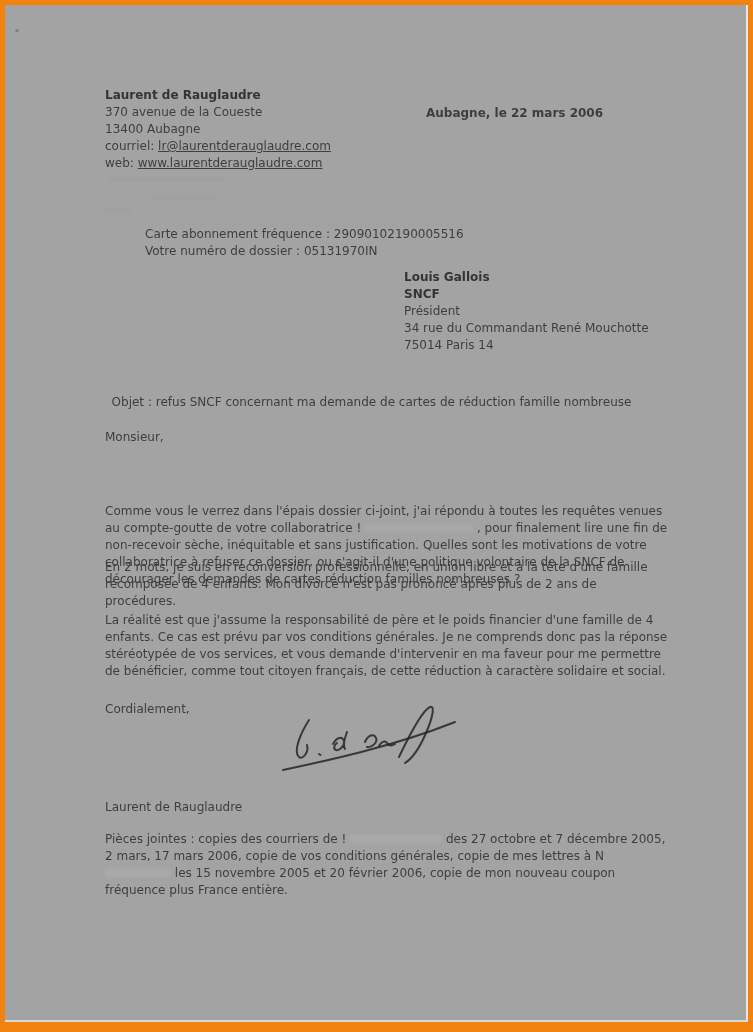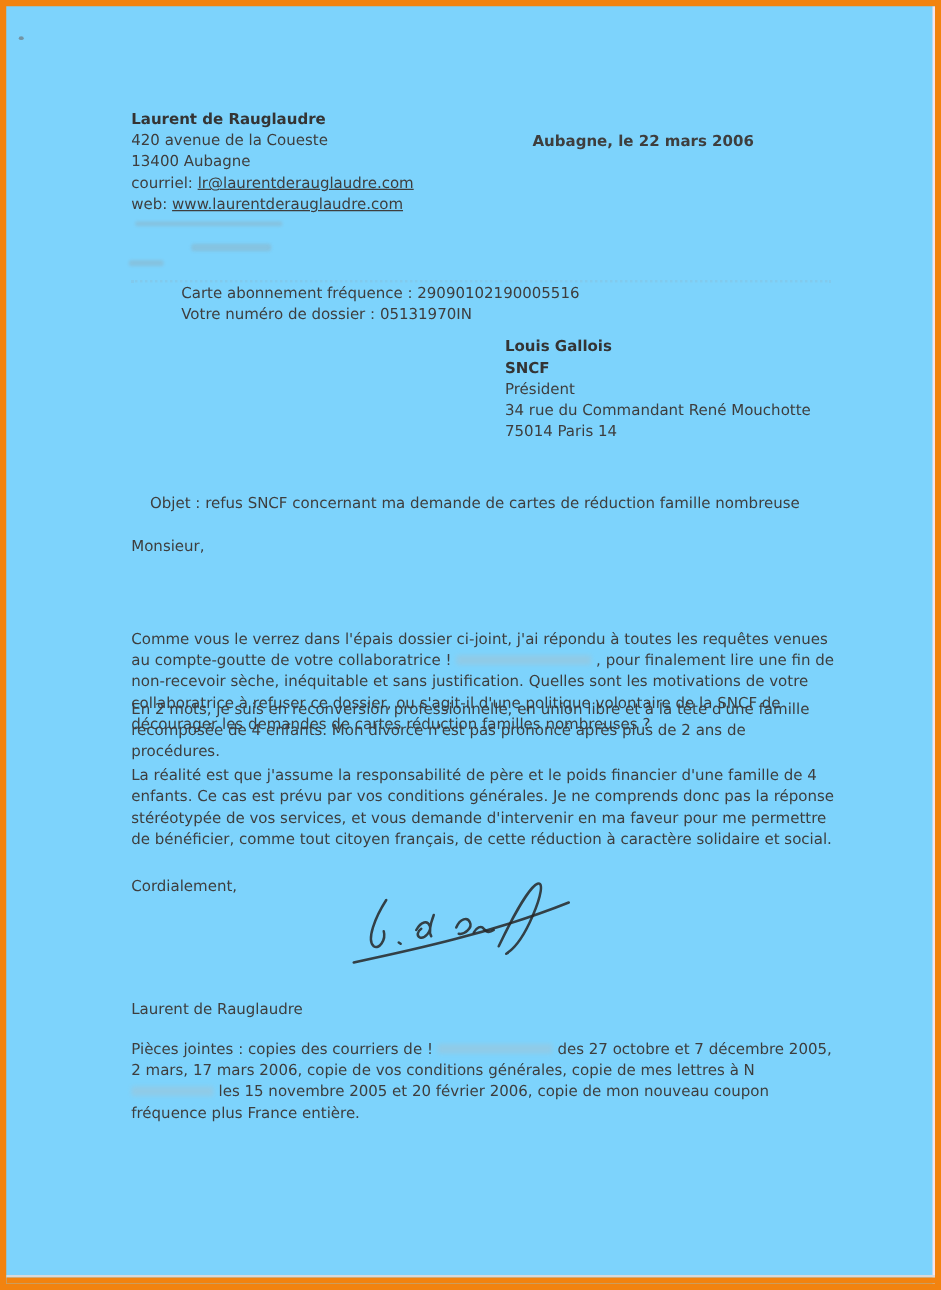--- a/index.html
+++ b/index.html
@@ -1,19 +1,19 @@
 <!DOCTYPE html>
 <html><head>
 <meta charset="utf-8">
 <style>
   html,body{margin:0;padding:0;background:#ffffff;}
   body{width:753px;height:1032px;overflow:hidden;
        font-family:"DejaVu Sans","Liberation Sans",sans-serif;}
   .frame{position:relative;width:753px;height:1032px;box-sizing:border-box;
-         background:#7dd3fc;border:5px solid #f2830f;overflow:hidden;}
+         background:#a3a3a3;border:5px solid #f2830f;overflow:hidden;}
   .right-pink{position:absolute;top:0;bottom:0;right:0;width:2px;background:#f5e4ec;}
   .bottom-shadow{position:absolute;left:0;right:0;bottom:5px;height:2px;background:#dadada;}
   .bottom-extra{position:absolute;left:0;right:0;bottom:0;height:5px;background:#f2830f;}
   .abs{position:absolute;}
   .txt{font-size:12px;line-height:17px;color:#3e3e3e;}
   .bold{font-weight:bold;color:#343434;}
   .u{text-decoration:underline;}
   .para{width:565px;}
   .redact{display:inline-block;height:8px;border-radius:2px;background:#b9b9b9;
           opacity:.30;filter:blur(1.5px);}
@@ -24,21 +24,21 @@
 </style>
 </head>
 <body>
 
 <div class="frame">
   <div class="right-pink"></div>
   <div class="speck" style="left:10px;top:24px;"></div>
 
   <div class="abs txt" style="left:100px;top:82px;">
     <div class="bold">Laurent de Rauglaudre</div>
-    <div>420 avenue de la Coueste</div>
+    <div>370 avenue de la Coueste</div>
     <div>13400 Aubagne</div>
     <div><span>courriel: </span><span class="u">lr@laurentderauglaudre.com</span></div>
     <div><span>web: </span><span class="u">www.laurentderauglaudre.com</span></div>
   </div>
 
   <div class="abs txt" style="left:421px;top:100px;font-weight:bold;">Aubagne, le 22 mars 2006</div>
 
   <div class="smudge" style="left:103px;top:172px;width:118px;height:4px;"></div>
   <div class="smudge" style="left:148px;top:190px;width:64px;height:6px;"></div>
   <div class="smudge" style="left:98px;top:203px;width:28px;height:5px;"></div>
@@ -50,21 +50,21 @@
   </div>
 
   <div class="abs txt" style="left:399px;top:264px;">
     <div class="bold">Louis Gallois</div>
     <div class="bold">SNCF</div>
     <div>Président</div>
     <div>34 rue du Commandant René Mouchotte</div>
     <div>75014 Paris 14</div>
   </div>
 
-  <div class="abs txt para" style="left:115px;top:389px;">Objet : refus SNCF concernant ma demande de cartes de réduction famille nombreuse</div>
+  <div class="abs txt para" style="left:84px;top:389px;text-align:center;">Objet : refus SNCF concernant ma demande de cartes de réduction famille nombreuse</div>
 
   <div class="abs txt" style="left:100px;top:424px;">Monsieur,</div>
 
   <div class="abs txt para" style="left:100px;top:458px;margin-top:40px;">
     <span>Comme vous le verrez dans l'épais dossier ci-joint, j'ai répondu à toutes les requêtes venues au compte-goutte de votre collaboratrice !</span>
     <span class="redact" style="width:108px;"></span>
     <span>, pour finalement lire une fin de non-recevoir sèche, inéquitable et sans justification. Quelles sont les motivations de votre collaboratrice à refuser ce dossier, ou s'agit-il d'une politique volontaire de la SNCF de décourager les demandes de cartes réduction familles nombreuses ?</span>
   </div>
 
   <div class="abs txt para" style="left:100px;top:554px;">En 2 mots, je suis en reconversion professionnelle, en union libre et à la tête d'une famille recomposée de 4 enfants. Mon divorce n'est pas prononcé après plus de 2 ans de procédures.</div>

